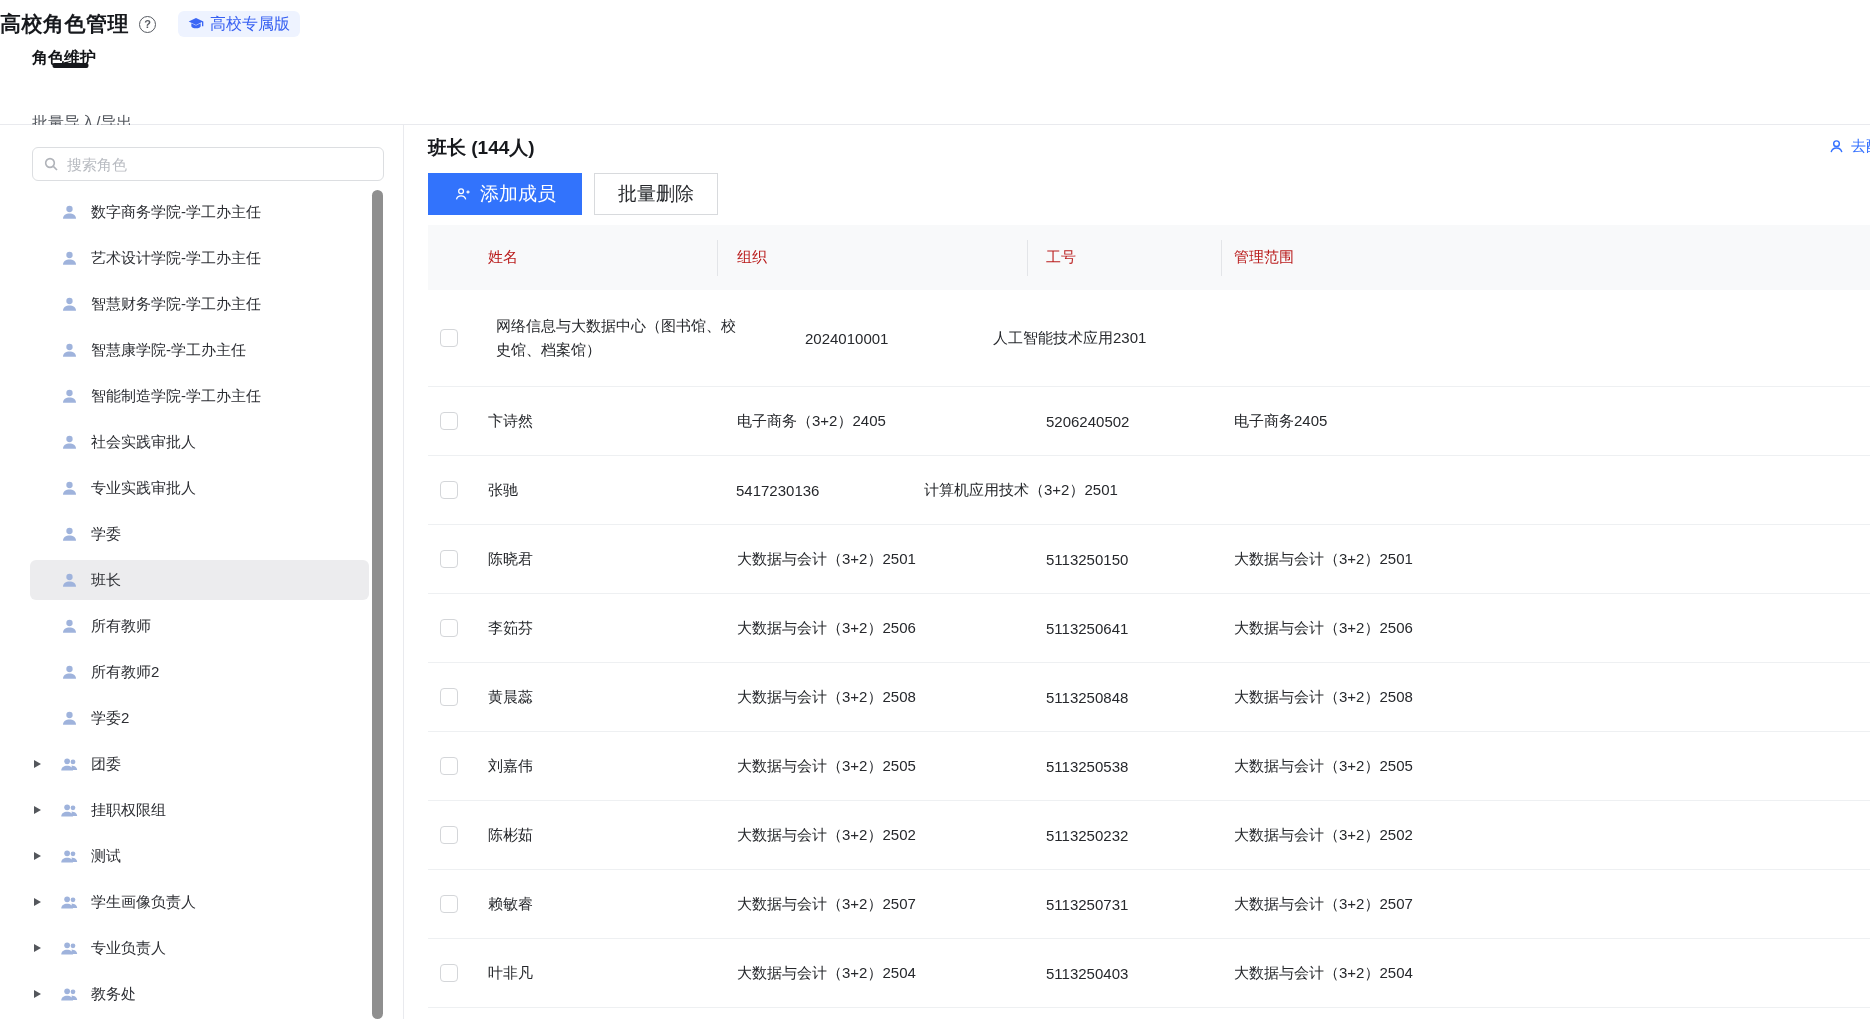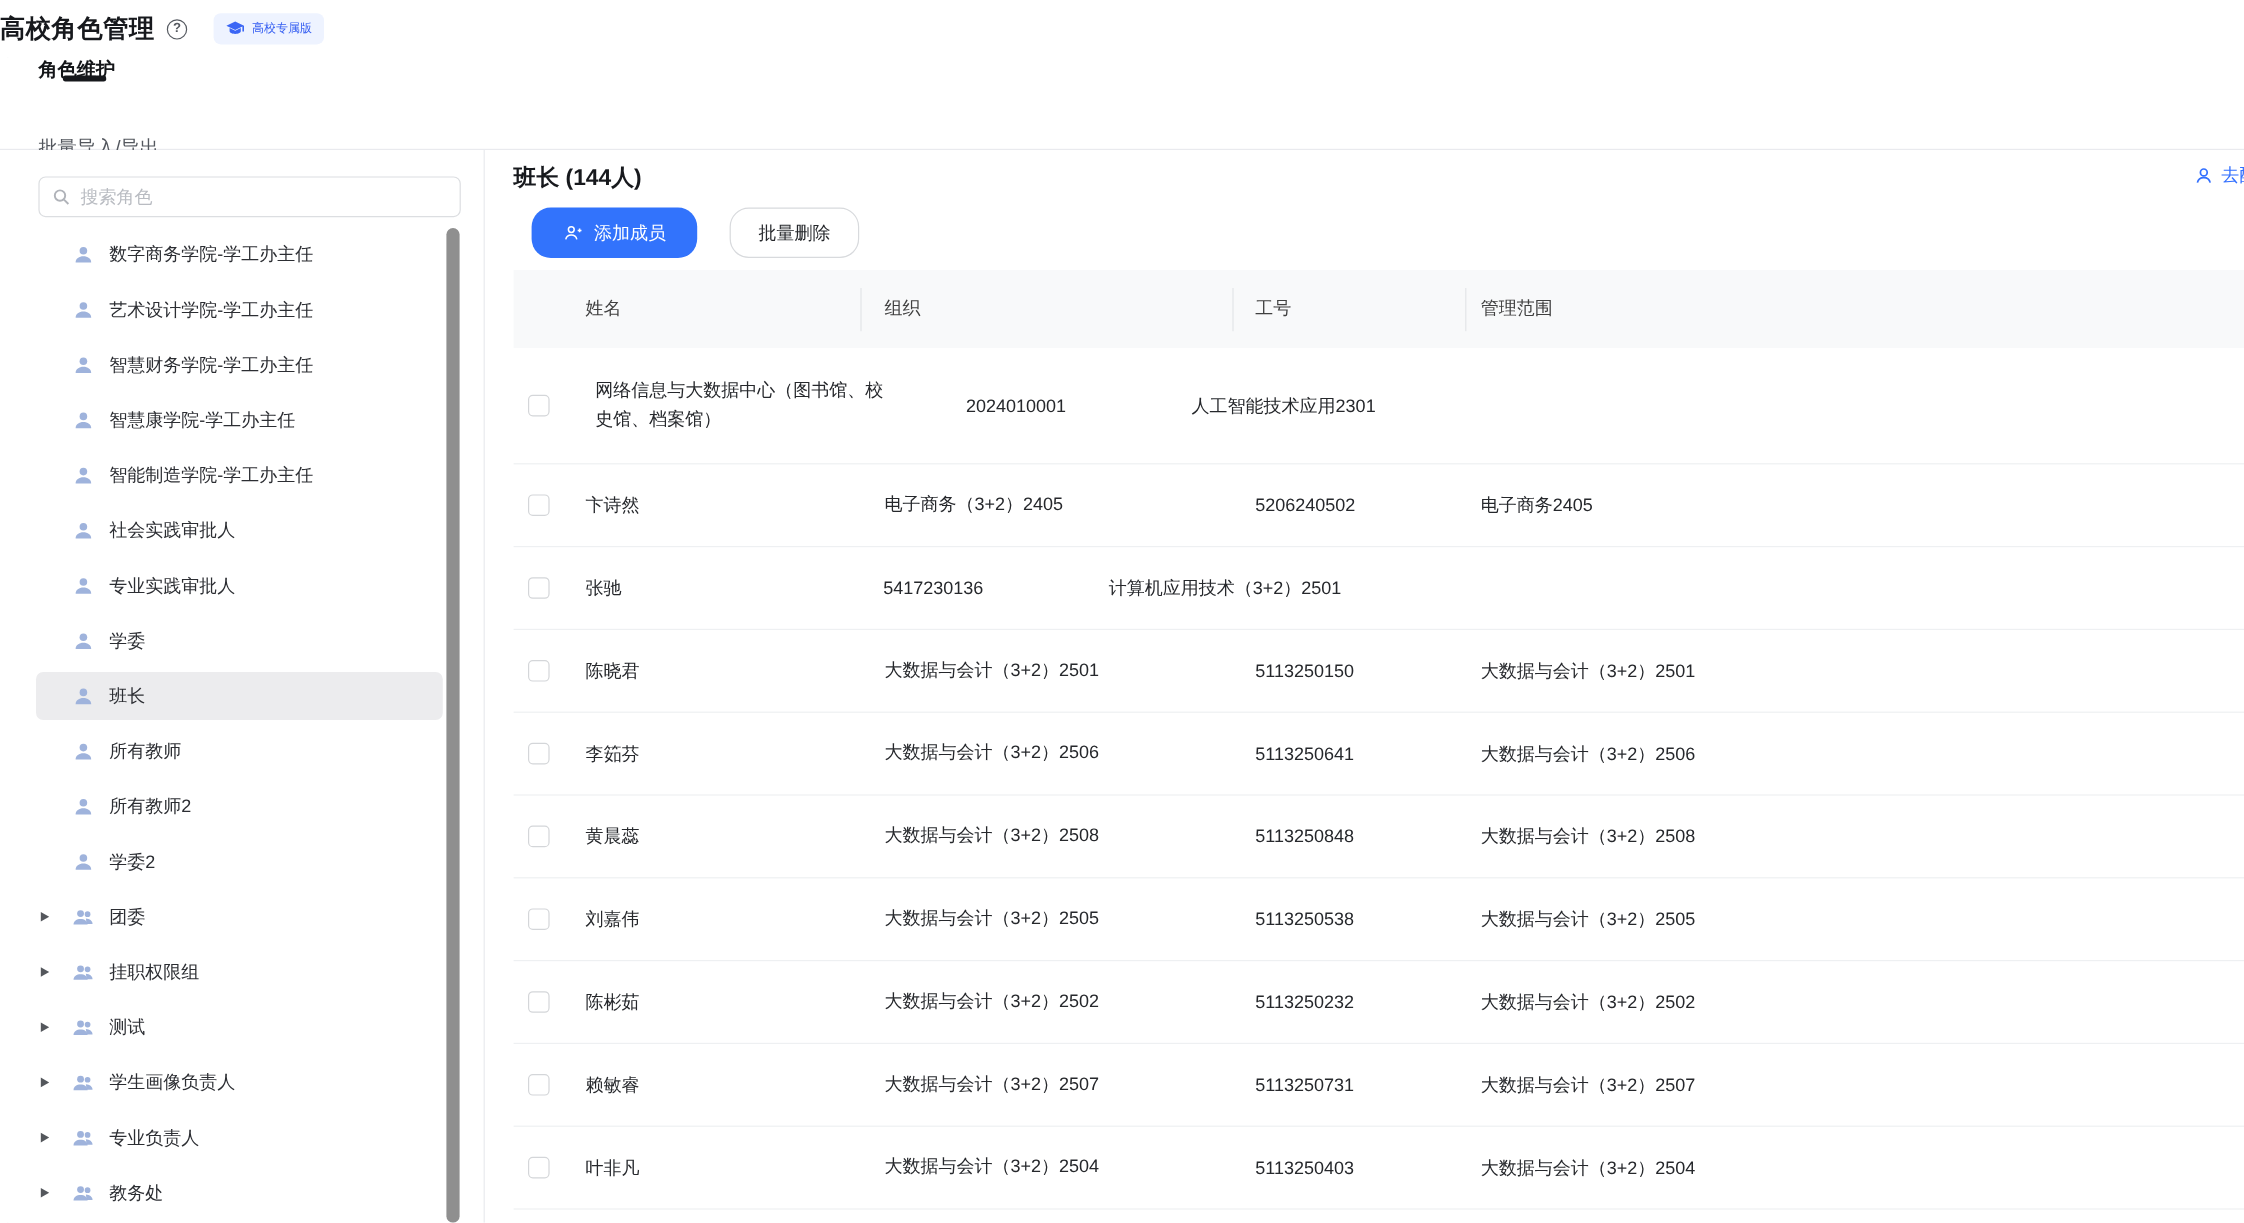--- a/index.html
+++ b/index.html
@@ -9,21 +9,21 @@
     background:#ffffff; color:#26282c; overflow:hidden; position:relative;
   }
   .left-edge { position:absolute; left:6px; top:0; bottom:0; width:1px; background:#eef0f2; }
 
   
   .page-header { position:absolute; left:0; top:0; right:0; height:48px; display:flex; align-items:center; background:#fff; }
   .page-title { font-size:21px; font-weight:bold; color:#17191d; letter-spacing:.5px; }
   .help-icon { width:17px; height:17px; border:1.5px solid #565a61; border-radius:50%; color:#565a61;
     font-size:11px; font-weight:bold; display:inline-flex; align-items:center; justify-content:center; margin-left:10px; }
   .edition-badge { margin-left:22px; height:26px; display:inline-flex; align-items:center; gap:6px;
-    background:#eef3ff; border-radius:6px; padding:0 10px; color:#3760f2; font-size:10px; }
+    background:#eef3ff; border-radius:6px; padding:0 10px; color:#3760f2; font-size:16px; }
 
   
   .tabbar { position:absolute; left:0; top:48px; right:0; height:77px; border-bottom:1px solid #e9eaee; display:flex; align-items:flex-start; padding-left:32px; gap:44px; background:#fff;flex-direction:column; }
   .tab { position:relative; font-size:16px; color:#53575e; height:100%; display:flex; align-items:center; cursor:pointer; }
   .tab.active { color:#141619; font-weight:bold; }
   .tab.active::after { content:""; position:absolute; left:50%; transform:translateX(-32%); bottom:1px; width:36px; height:5px; background:#16181c; border-radius:2px; }
 
   
   .sidebar { position:absolute; left:0; top:125px; width:404px; bottom:0; border-right:1px solid #e9eaee; background:#fff; overflow:hidden; }
   .search-box { position:absolute; left:32px; top:22px; width:352px; height:34px; border:1px solid #dcdee1; border-radius:6px;
@@ -40,27 +40,27 @@
   .role-icon { width:19px; height:19px; margin-left:12px; display:flex; align-items:center; }
   .role-icon svg { width:100%; height:100%; }
   .side-label { margin-left:12px; font-size:15px; color:#2c2e33; white-space:nowrap; }
   .side-scrollbar { position:absolute; left:372px; top:190px; width:11px; bottom:0; background:#8f8f8f; border-radius:6px; }
 
   
   .main { position:absolute; left:405px; top:125px; right:0; bottom:0; background:#fff; }
   .main-title { position:absolute; left:23px; top:10px; font-size:19px; font-weight:bold; color:#17191d; }
   .go-link { position:absolute; right:-26px; top:12px; display:flex; align-items:center; gap:6px; color:#3370ff; font-size:15px; white-space:nowrap; cursor:pointer; }
   .toolbar { position:absolute; left:23px; top:48px; display:flex; gap:12px; }
-  .btn { height:42px; border-radius:16px; font-size:15px; display:inline-flex; align-items:center; justify-content:center; cursor:pointer; font-family:inherit;margin-left:15px; }
+  .btn { height:42px; border-radius:0; font-size:19px; display:inline-flex; align-items:center; justify-content:center; cursor:pointer; font-family:inherit; }
   .btn-primary { background:#3273fc; color:#fff; border:none; padding:0 26px; gap:9px; }
   .btn-default { background:#fff; color:#26282c; border:1px solid #d8dadd; padding:0 23px; }
 
   
   .table { position:absolute; left:23px; top:100px; right:0; bottom:0; }
-  .t-header { height:65px; background:#f8f9fa; display:flex; align-items:center; color:#404040; font-size:15px; }
+  .t-header { height:65px; background:#f8f9fa; display:flex; align-items:center; color:#b91c1c; font-size:15px; }
   .t-row { display:flex; align-items:center; border-bottom:1px solid #eef0f2; font-size:15px; color:#26282c; }
   .t-row.tall { height:97px; }
   .t-row.norm { height:69px; }
   .col { display:flex; align-items:center; height:100%; }
   .col-check { width:48px; padding-left:12px; }
   .col-name  { width:241px; padding-left:12px; }
   .col-org   { width:310px; padding-left:20px; }
   .col-id    { width:194px; padding-left:19px; }
   .col-scope { flex:1; padding-left:13px; }
   .t-header .col-org::before, .t-header .col-id::before, .t-header .col-scope::before {

